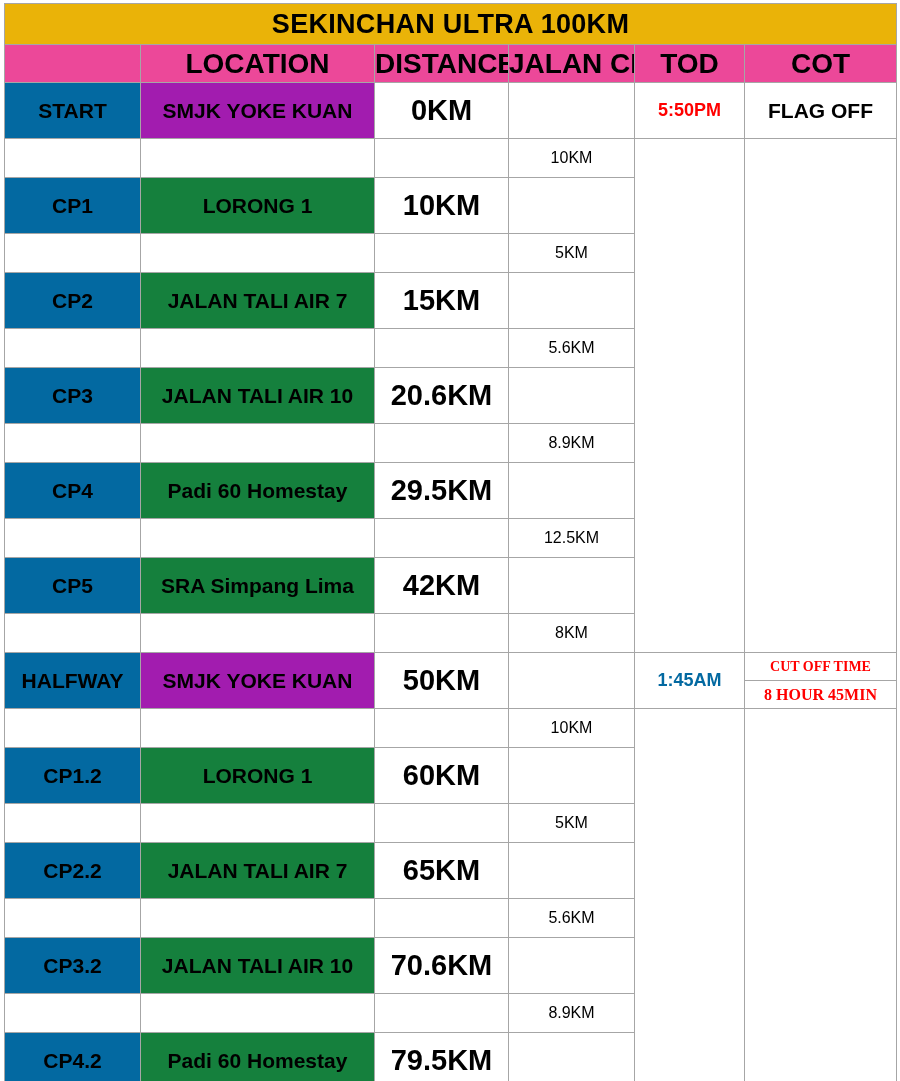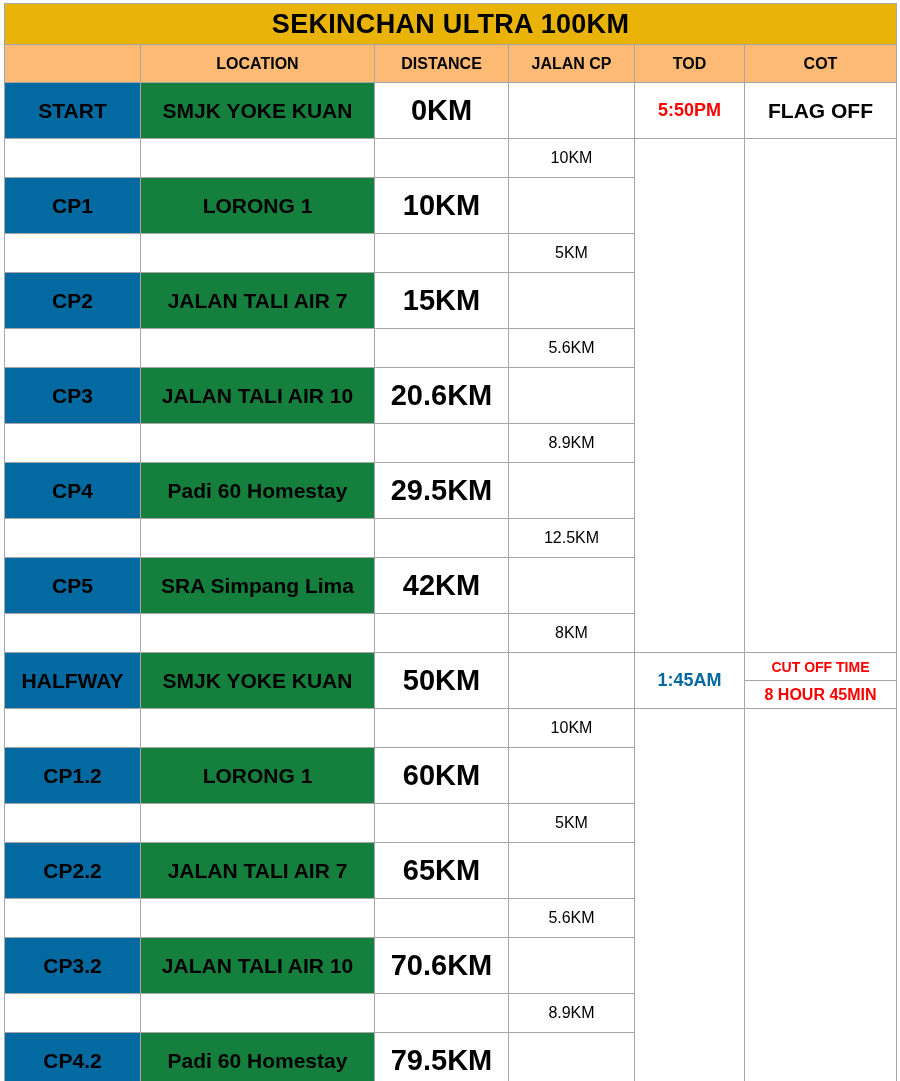--- a/index.html
+++ b/index.html
@@ -46,38 +46,38 @@
   
   tr.title-row td {
     background: #eab308;
     font-size: 27px;
     height: 40px;
     letter-spacing: 0.3px;
   }
   
   tr.head-row td {
     height: 37px;
-    font-size: 16px;
-    background: #fdba74;
+    font-size: 28px;
+    background: #ec4899;
   }
   
   tr.station-row td {
     height: 55px;
     font-size: 22px;
   }
   tr.station-row td.cp {
     background: #0369a1;
     font-size: 21px;
   }
   tr.station-row td.loc {
     background: #15803d;
     font-size: 21px;
   }
   tr.station-row td.loc.plain {
-    background: #15803d;
+    background: #a21caf;
   }
   tr.station-row td.dist {
     font-size: 29px;
   }
   tr.station-row td.tod {
     font-size: 18px;
   }
   tr.station-row td.cot-red {
     color: #000000;
     font-size: 21px;
@@ -90,20 +90,21 @@
     background: #ffffff;
   }
   tr.gap-row td.next {
     font-weight: normal;
     font-size: 16px;
   }
   
   td.cot-stack {
     padding: 0;
     vertical-align: middle;
+    font-family: Liberation Serif, serif;
   }
   .cot-stack-inner {
     display: flex;
     flex-direction: column;
     height: 100%;
     width: 100%;
   }
   .cot-line {
     flex: 1 1 50%;
     display: flex;

